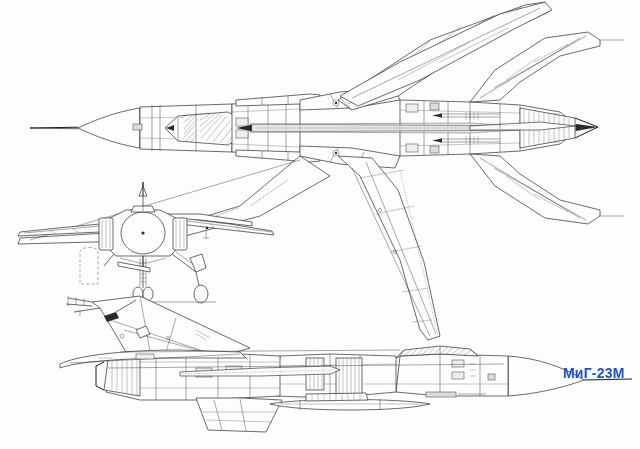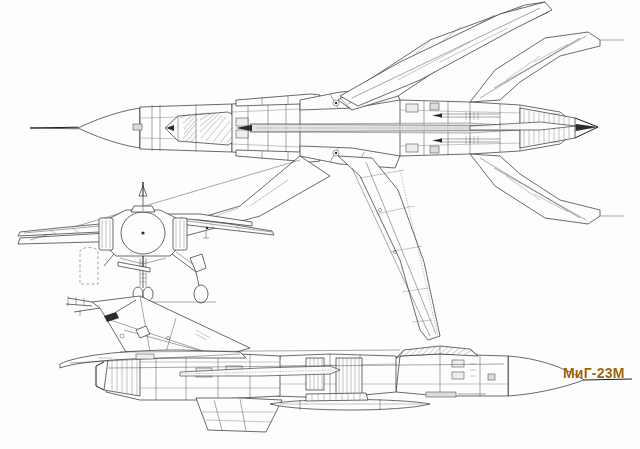--- a/index.html
+++ b/index.html
@@ -34,21 +34,21 @@
   .wh   { fill: #fdfdfd; stroke: #2b2b2b; stroke-width: 0.7; }
   .wh-t { fill: #fdfdfd; stroke: #3d3d3d; stroke-width: 0.45; }
 
   #caption {
     position: absolute;
     left: 563px;
     top: 365px;
     font-size: 14px;
     font-weight: bold;
     letter-spacing: 0.2px;
-    color: #a16207;
+    color: #1d4ed8;
     white-space: nowrap;
   }
 </style>
 </head>
 <body>
 
 <div id="page">
 
   <svg id="drawing" viewBox="0 0 640 449" xmlns="http://www.w3.org/2000/svg">
 

